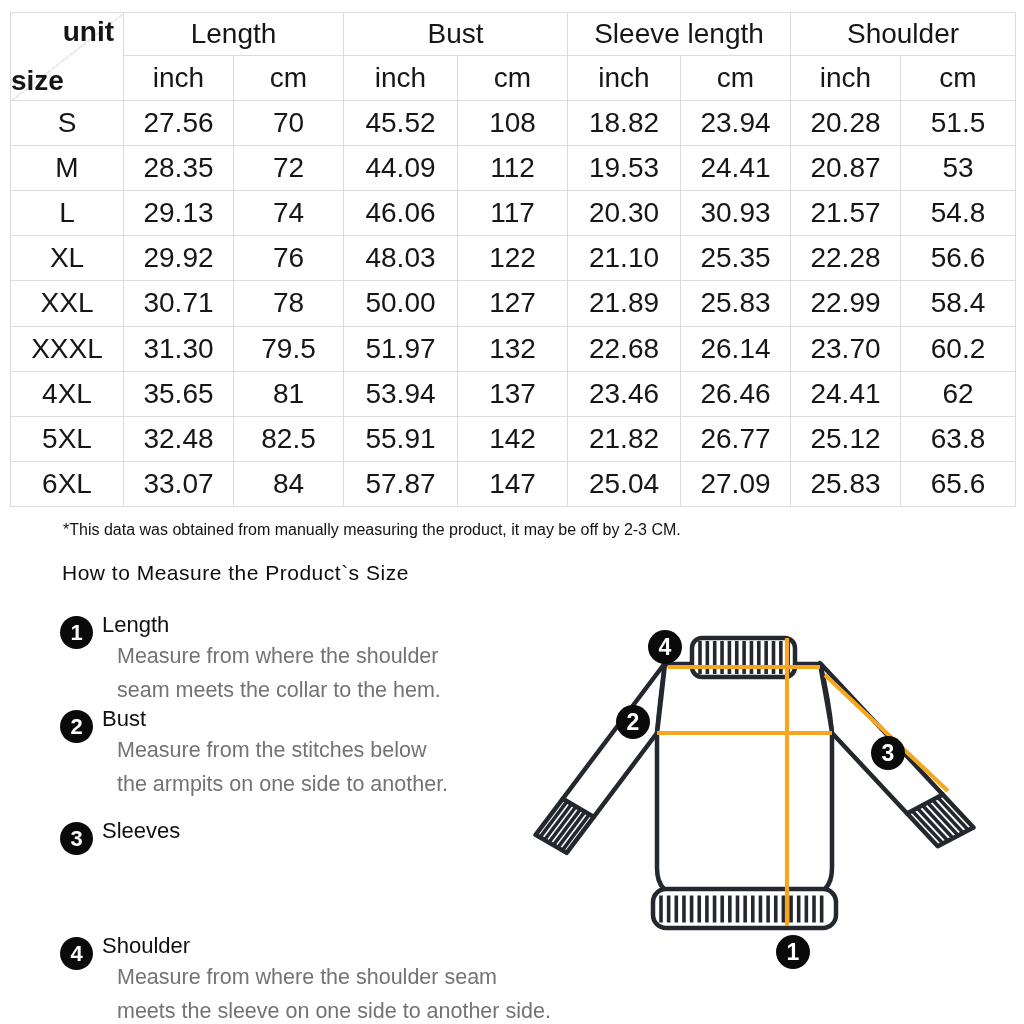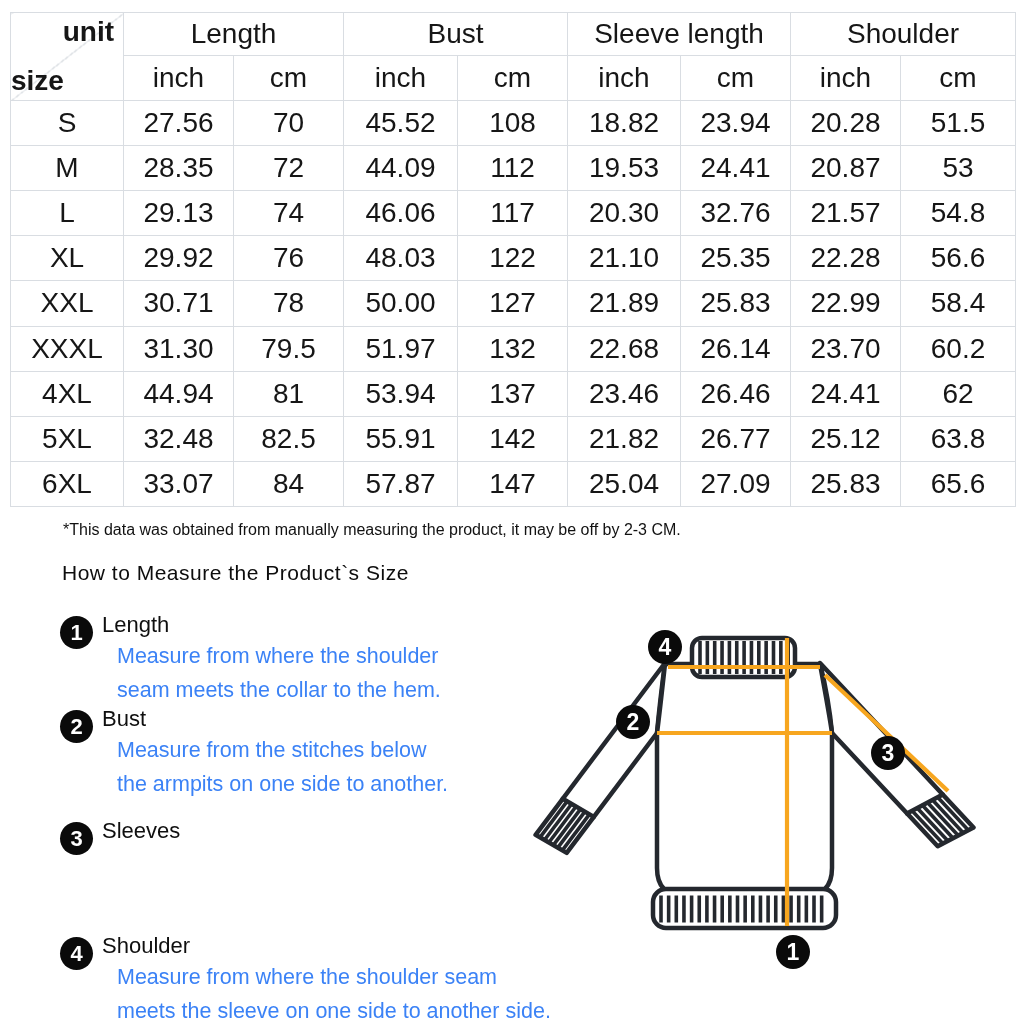--- a/index.html
+++ b/index.html
@@ -33,21 +33,21 @@
   
   .note{position:absolute;left:63px;top:521px;font-size:16px;color:#111;}
   .howto-title{position:absolute;left:62px;top:561px;font-size:21px;color:#0d0d0d;letter-spacing:0.5px;}
 
   
   .step{position:absolute;left:60px;white-space:nowrap;}
   .step .badge{position:absolute;left:0;top:4px;width:33px;height:33px;border-radius:50%;
     background:var(--badge-bg);color:var(--badge-fg);font-weight:bold;font-size:22px;
     display:flex;align-items:center;justify-content:center;}
   .step .s-title{margin-left:42px;font-size:22px;line-height:25px;color:#0f0f0f;}
-  .step .s-desc{margin-left:57px;margin-top:3px;font-size:21.5px;line-height:33.5px;color:#3b82f6;}
+  .step .s-desc{margin-left:57px;margin-top:3px;font-size:21.5px;line-height:33.5px;color:#737373;}
 
   
   .diagram{position:absolute;left:455px;top:608px;width:565px;height:416px;}
   svg .ol{stroke:var(--outline);fill:none;stroke-width:4.5;stroke-linejoin:round;stroke-linecap:round;}
   svg .ol-filled{stroke:var(--outline);fill:#ffffff;stroke-width:4.5;stroke-linejoin:round;}
   svg .rib{stroke:var(--outline);fill:none;stroke-width:3.6;stroke-linecap:butt;}
   svg .measure{stroke:var(--accent);fill:none;stroke-width:4.2;stroke-linecap:butt;}
   svg .badge-circle{fill:var(--badge-bg);stroke:none;}
   svg .badge-num{fill:var(--badge-fg);font-size:23px;font-weight:bold;text-anchor:middle;}
 </style>
@@ -113,21 +113,21 @@
           <td>20.87</td>
           <td>53</td>
         </tr>
         <tr>
           <td>L</td>
           <td>29.13</td>
           <td>74</td>
           <td>46.06</td>
           <td>117</td>
           <td>20.30</td>
-          <td>32.76</td>
+          <td>30.93</td>
           <td>21.57</td>
           <td>54.8</td>
         </tr>
         <tr>
           <td>XL</td>
           <td>29.92</td>
           <td>76</td>
           <td>48.03</td>
           <td>122</td>
           <td>21.10</td>
@@ -152,21 +152,21 @@
           <td>79.5</td>
           <td>51.97</td>
           <td>132</td>
           <td>22.68</td>
           <td>26.14</td>
           <td>23.70</td>
           <td>60.2</td>
         </tr>
         <tr>
           <td>4XL</td>
-          <td>44.94</td>
+          <td>35.65</td>
           <td>81</td>
           <td>53.94</td>
           <td>137</td>
           <td>23.46</td>
           <td>26.46</td>
           <td>24.41</td>
           <td>62</td>
         </tr>
         <tr>
           <td>5XL</td>

